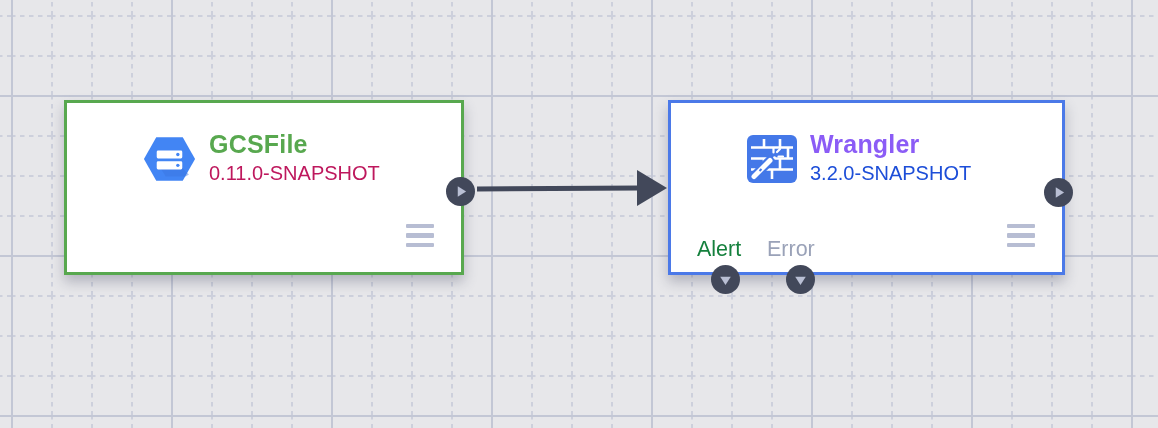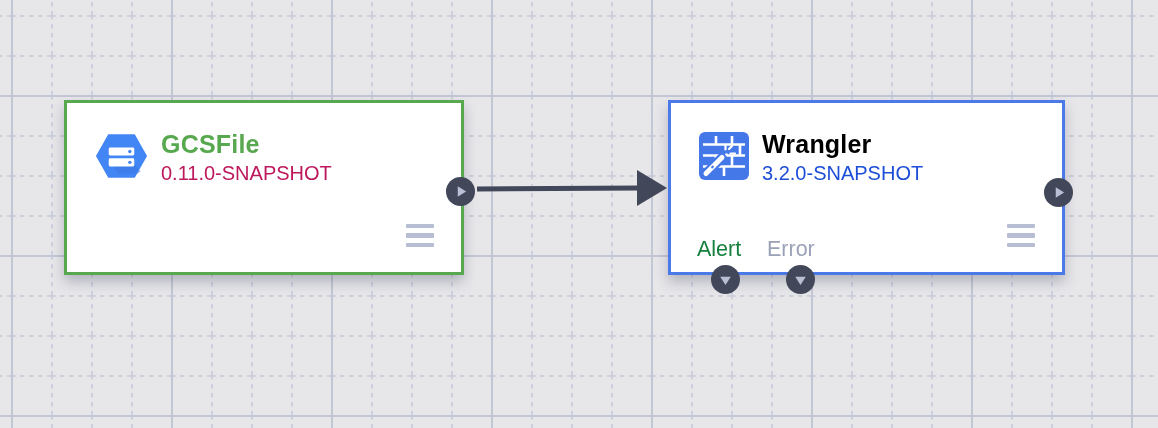--- a/index.html
+++ b/index.html
@@ -25,23 +25,24 @@
     border: 3px solid #888;
     box-sizing: border-box;
     z-index: 2;
     box-shadow: 0 7px 12px rgba(70, 76, 98, 0.32);
   }
   .node-gcsfile { left: 64px; width: 400px; }
   .node-wrangler { left: 668px; width: 397px; }
 
   .node-body {
     display: flex;
-    align-items: center;
+    align-items: flex-end;
     padding: 26px 0 0 28px;
     gap: 13px;
+    margin-left: 48px;
   }
   .node-icon { display: block; flex: 0 0 auto; }
   .node-title {
     font-size: 25px;
     font-weight: bold;
     line-height: 30px;
     letter-spacing: 0.2px;
   }
   .node-version {
     font-size: 20px;
@@ -149,21 +150,21 @@
           <path d="M4 12.5 H46 M4 23.5 H46 M4 34.5 H46" stroke="#ffffff" stroke-width="2.6" fill="none"></path>
           <path d="M17 4 V12.5 M33 4 V12.5 M41 12.5 V23.5 M17 23.5 V34.5 M33 23.5 V34.5 M25 34.5 V44" stroke="#ffffff" stroke-width="2.6" fill="none"></path>
           <line x1="7" y1="41.5" x2="23" y2="25.5" stroke-width="9.5" stroke-linecap="round" style="stroke: rgb(68, 120, 232);"></line>
           <line x1="7" y1="41.5" x2="23" y2="25.5" stroke="#ffffff" stroke-width="5" stroke-linecap="round"></line>
           <line x1="12.5" y1="36" x2="14.5" y2="34" stroke-width="2" style="stroke: rgb(68, 120, 232);"></line>
           <path d="M26.5 13 V17.5 M30 17 L33 14 M31.5 21.5 H36" stroke="#ffffff" stroke-width="2.2" stroke-linecap="round" fill="none"></path>
           <circle cx="27.5" cy="22.5" r="1.3" fill="#ffffff"></circle>
         </svg>
       </span>
       <div class="node-text">
-        <div class="node-title" style="color: #000000;">Wrangler</div>
+        <div class="node-title" style="color: #8b5cf6;">Wrangler</div>
         <div class="node-version" style="color: #1d4ed8;">3.2.0-SNAPSHOT</div>
       </div>
     </div>
     <button class="node-menu">
       <span class="bar" style="background-color: rgb(183, 189, 211);"></span>
       <span class="bar" style="background-color: rgb(183, 189, 211);"></span>
       <span class="bar" style="background-color: rgb(183, 189, 211);"></span>
     </button>
 
     <div class="bottom-label label-alert" style="color: #15803d;">Alert</div>

